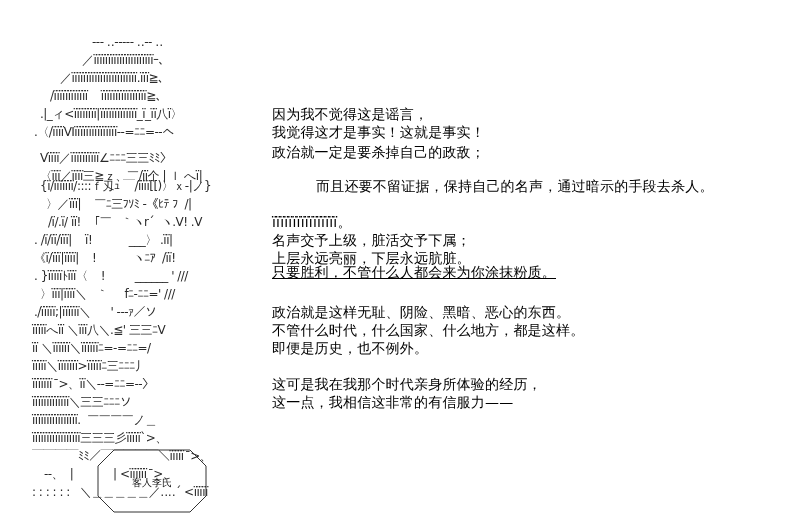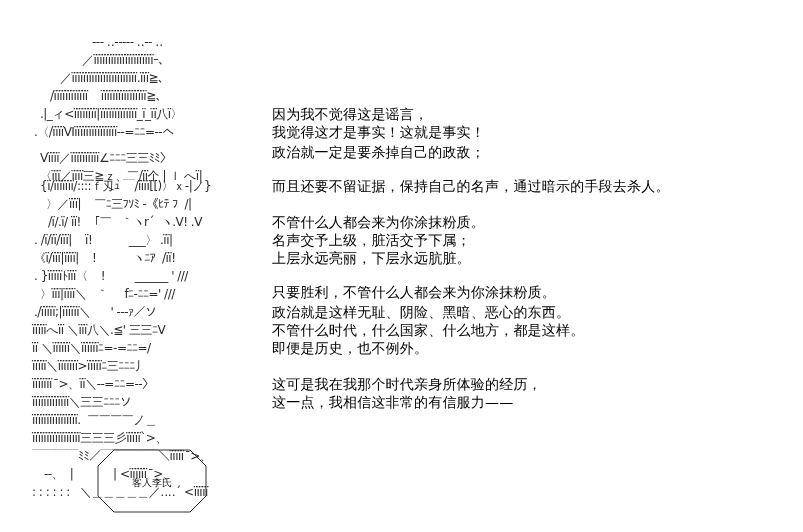--- a/index.html
+++ b/index.html
@@ -86,25 +86,25 @@
     <div class="aa-line" style="top: 430px; left: 32px; text-align: center;">ïïïïïïïïïïïïïïïïï三三三彡ïïïïï`&gt;、</div>
     <div class="aa-line" style="top: 448px; left: 32px;">￣￣￣￣ﾐﾐ／￣￣￣￣￣＼ïïïïï  ̄&gt;、</div>
     <div class="aa-line" style="top: 466px; left: 44px;">‐‐、  |            | &lt;ïïïïïï  ̄&gt;、</div>
     <div class="aa-line" style="top: 484px; left: 32px;">: : : : : :   ＼＿＿＿＿＿／‥‥´ &lt;ïïïïï</div>
   </div>
 
 <div class="aa-block" id="aa-text-container">
     <div class="aa-line aa-text" style="top: 106px;">因为我不觉得这是谣言，</div>
     <div class="aa-line aa-text" style="top: 124px;">我觉得这才是事实！这就是事实！</div>
     <div class="aa-line aa-text" style="top: 144px; text-align: right;">政治就一定是要杀掉自己的政敌；</div>
-    <div class="aa-line aa-text" style="top: 178px;">而且还要不留证据，保持自己的名声，通过暗示的手段去杀人。</div>
-    <div class="aa-line aa-text" style="top: 214px;">不管什么人都会来为你涂抹粉质。</div>
+    <div class="aa-line aa-text" style="top: 178px; margin-left: 44px;">而且还要不留证据，保持自己的名声，通过暗示的手段去杀人。</div>
+    <div class="aa-line aa-text" style="top: 214px;">ïïïïïïïïïïïïïïïï。</div>
     <div class="aa-line aa-text" style="top: 232px;">名声交予上级，脏活交予下属；</div>
     <div class="aa-line aa-text" style="top: 250px;">上层永远亮丽，下层永远肮脏。</div>
-    <div class="aa-line aa-text" style="top: 284px;">只要胜利，不管什么人都会来为你涂抹粉质。</div>
+    <div class="aa-line aa-text" style="top: 264px; text-decoration: underline;">只要胜利，不管什么人都会来为你涂抹粉质。</div>
     <div class="aa-line aa-text" style="top: 304px;">政治就是这样无耻、阴险、黑暗、恶心的东西。</div>
     <div class="aa-line aa-text" style="top: 322px;">不管什么时代，什么国家、什么地方，都是这样。</div>
     <div class="aa-line aa-text" style="top: 340px;">即便是历史，也不例外。</div>
     <div class="aa-line aa-text" style="top: 376px;">这可是我在我那个时代亲身所体验的经历，</div>
     <div class="aa-line aa-text" style="top: 394px;">这一点，我相信这非常的有信服力——</div>
   </div>
 
 <svg class="oct" viewBox="0 0 112 66" xmlns="http://www.w3.org/2000/svg">
   <polyline points="18,2 94,2 110,18 110,48 94,64 18,64 2,48 2,18 18,2" fill="none" stroke="#333" stroke-width="1"></polyline>
 </svg>

